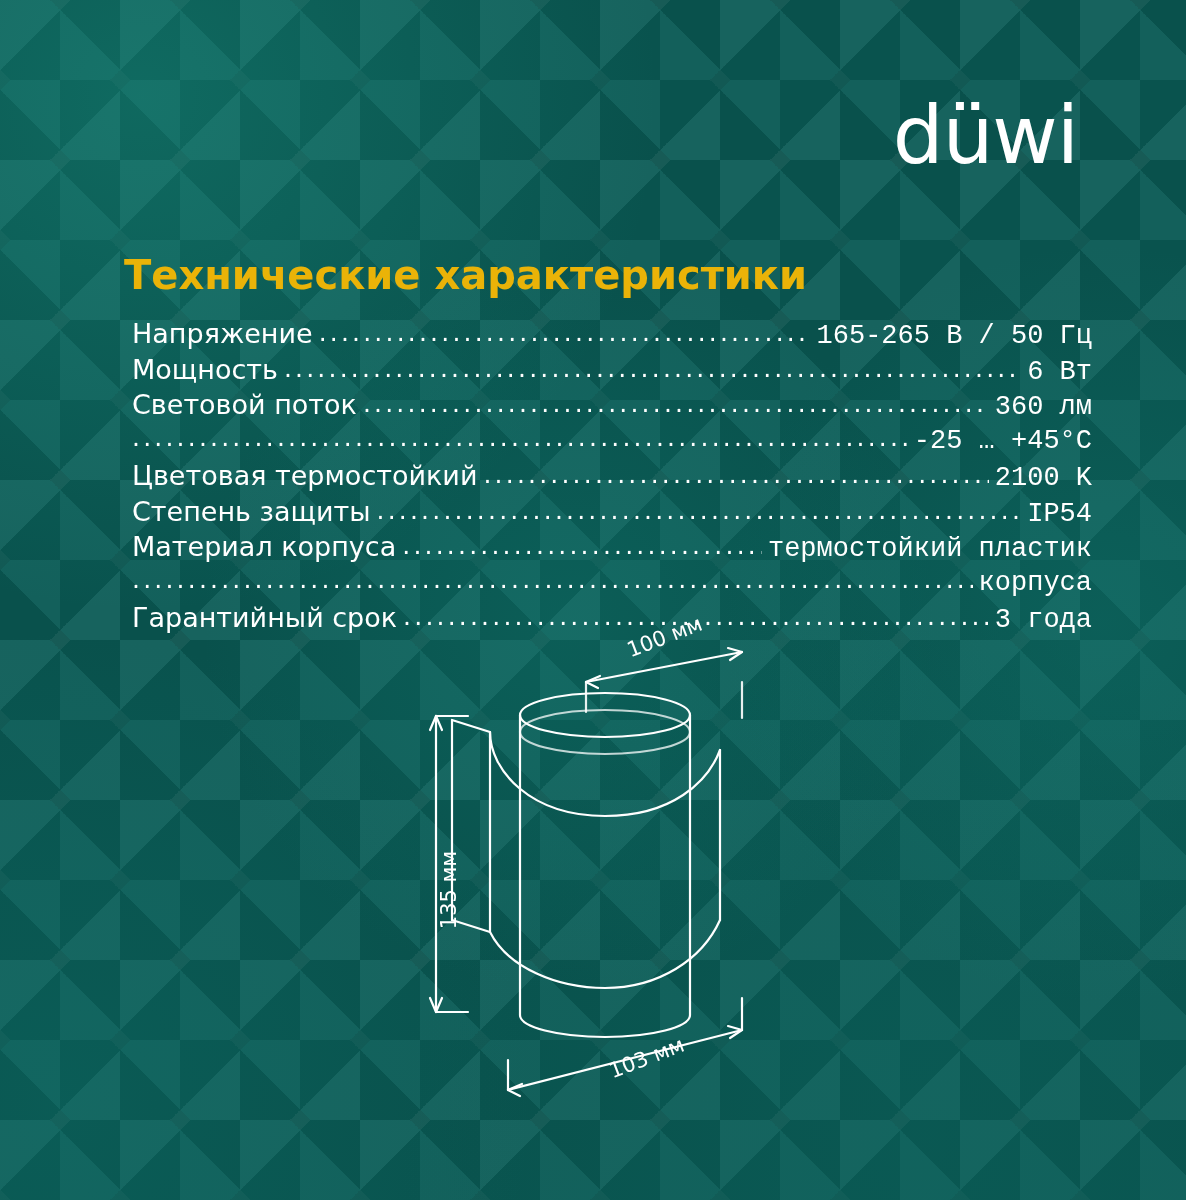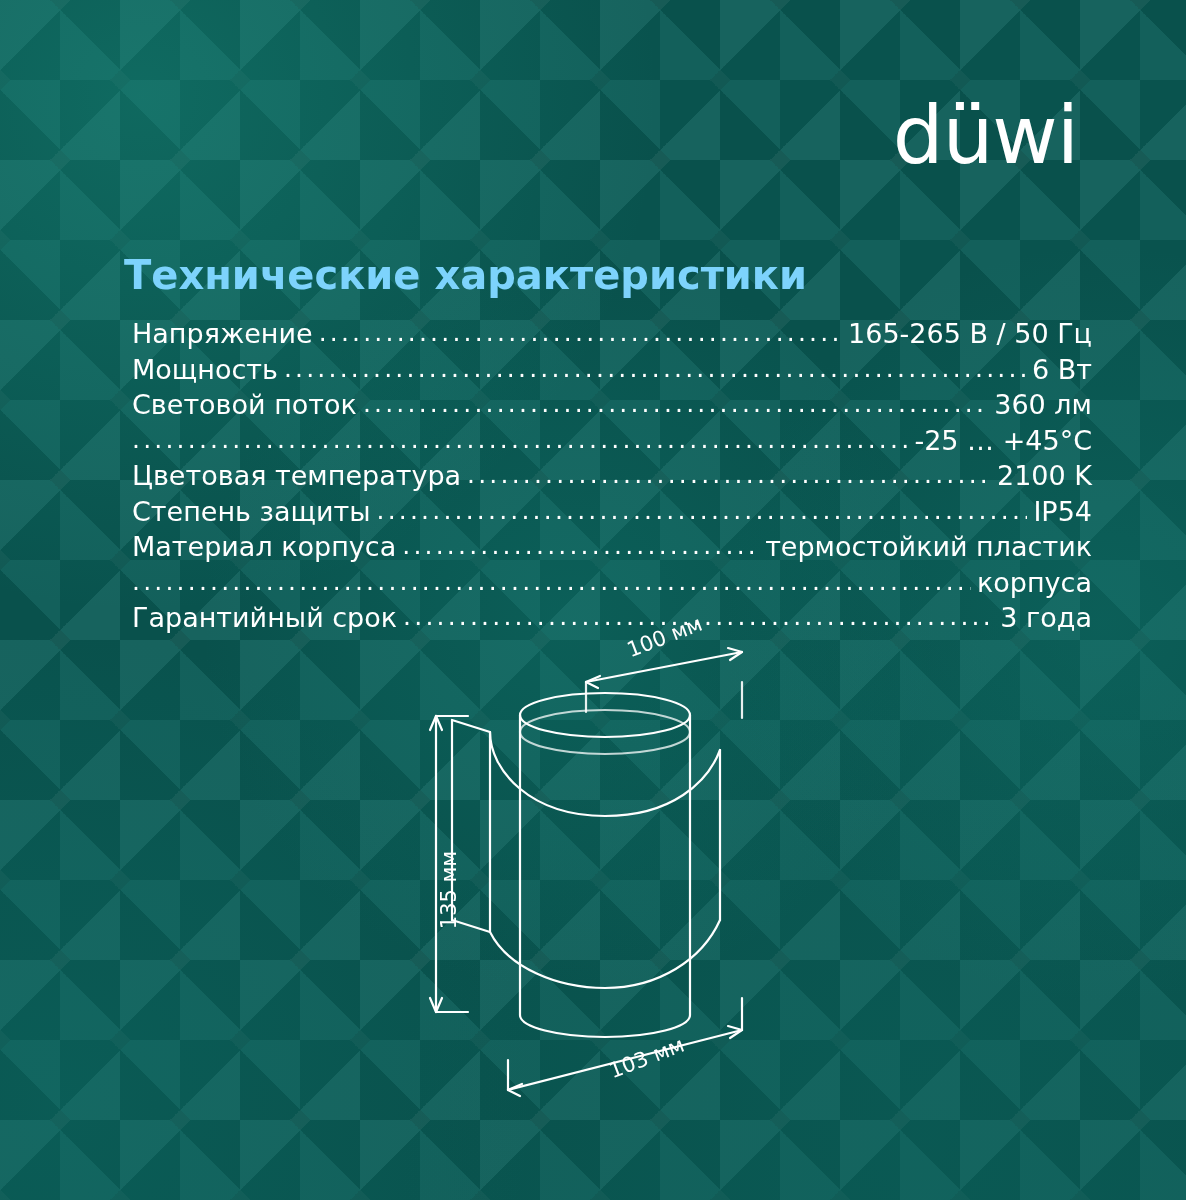--- a/index.html
+++ b/index.html
@@ -57,21 +57,21 @@
     font-weight: 400;
     font-family: "DejaVu Sans", "Liberation Sans", sans-serif;
     user-select: none;
   }
 
   
   .title {
     position: absolute;
     top: 252px;
     left: 124px;
-    color: #7dd3fc;
+    color: #eab308;
     font-size: 40px;
     font-weight: bold;
     letter-spacing: 0px;
   }
 
   
   .specs {
     position: absolute;
     top: 318px;
     left: 132px;
@@ -95,20 +95,21 @@
     white-space: nowrap;
     color: #ffffff;
     letter-spacing: 3.2px;
     font-size: 25px;
     transform: translateY(-2px);
   }
   .spec-value {
     white-space: nowrap;
     padding-left: 6px;
     text-align: right;
+    font-family: Liberation Mono, monospace;
   }
 
   
   .drawing {
     position: absolute;
     left: 390px;
     top: 620px;
     width: 440px;
     height: 500px;
   }
@@ -172,21 +173,21 @@
       <span class="spec-dots">......................................................................................................</span>
       <span class="spec-value">360 лм</span>
     </div>
 
     <div class="spec-row">
       <span class="spec-dots">......................................................................................................</span>
       <span class="spec-value">-25 … +45°C</span>
     </div>
 
     <div class="spec-row">
-      <span class="spec-label">Цветовая температура</span>
+      <span class="spec-label">Цветовая термостойкий</span>
       <span class="spec-dots">......................................................................................................</span>
       <span class="spec-value">2100 K</span>
     </div>
 
     <div class="spec-row">
       <span class="spec-label">Степень защиты</span>
       <span class="spec-dots">......................................................................................................</span>
       <span class="spec-value">IP54</span>
     </div>
 

